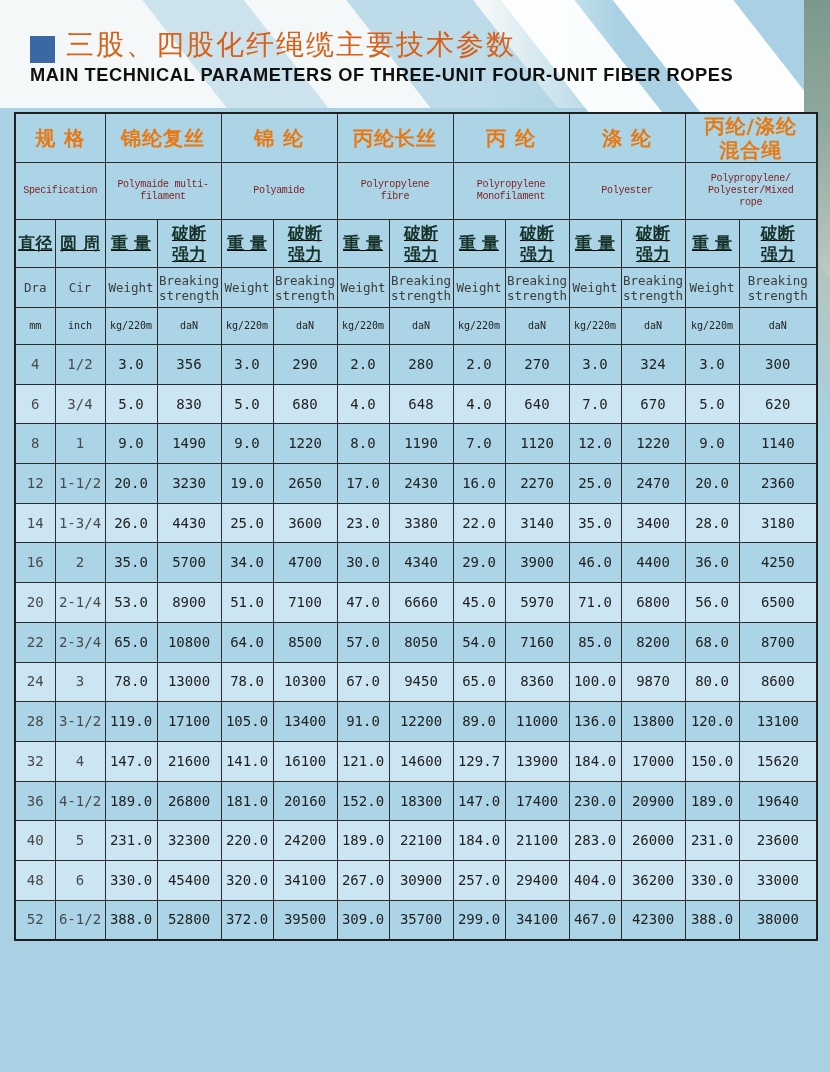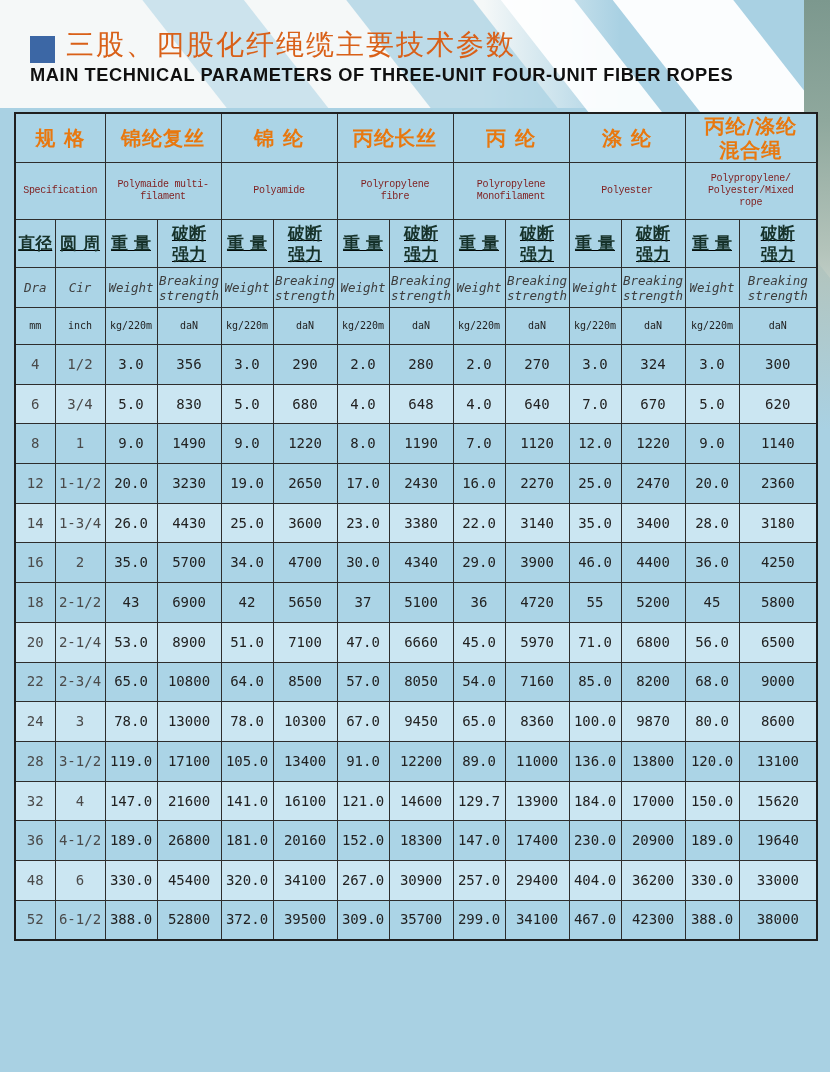--- a/index.html
+++ b/index.html
@@ -23,21 +23,21 @@
             font-family:"Liberation Sans",sans-serif;letter-spacing:.6px;white-space:nowrap;
             transform:scaleX(.96);transform-origin:left center;}
   
   table.rope{position:absolute;left:14px;top:112px;width:802px;border-collapse:collapse;
              table-layout:fixed;border:2px solid #1f1f1f;}
   table.rope td{border:1px solid #2d2d2d;text-align:center;vertical-align:middle;padding:0;
                 background:#abd4e6;white-space:pre-line;line-height:1.2;}
   thead tr:nth-child(1){height:43px;}
   thead tr:nth-child(2){height:57px;}
   thead tr:nth-child(3){height:48px;text-decoration:underline;}
-  thead tr:nth-child(4){height:40px;font-style:italic;}
+  thead tr:nth-child(4){height:40px;}
   thead tr:nth-child(5){height:37px;}
   td.h1{border:2px solid #e0761c;color:#e8780f;font-weight:bold;font-size:20px;letter-spacing:1px;}
   td.h2{font-family:Liberation Mono, monospace;font-size:10px;color:#7f1d1d;letter-spacing:-.3px;}
   td.h3{font-size:17px;font-weight:bold;color:#16322a;line-height:1.15;}
   td.h4{font-family:"DejaVu Sans Mono",monospace;font-size:12.5px;color:#3d3d3d;line-height:1.25;}
   td.h5{font-family:"DejaVu Sans Mono",monospace;font-size:10px;color:#222;}
   tbody tr{height:39.7px;}
   tbody td{font-family:"DejaVu Sans Mono",monospace;font-size:14px;color:#222;background:#f5f5f1;}
   tbody tr.shaded td{background:#cbe6f2;}
   tbody td.spec{color:#4a4a4a;}
@@ -250,36 +250,20 @@
           <td class="val">4700</td>
           <td class="val">30.0</td>
           <td class="val">4340</td>
           <td class="val">29.0</td>
           <td class="val">3900</td>
           <td class="val">46.0</td>
           <td class="val">4400</td>
           <td class="val">36.0</td>
           <td class="val">4250</td>
         </tr>
-        <tr>
-          <td class="spec">18</td>
-          <td class="spec">2-1/2</td>
-          <td class="val">43</td>
-          <td class="val">6900</td>
-          <td class="val">42</td>
-          <td class="val">5650</td>
-          <td class="val">37</td>
-          <td class="val">5100</td>
-          <td class="val">36</td>
-          <td class="val">4720</td>
-          <td class="val">55</td>
-          <td class="val">5200</td>
-          <td class="val">45</td>
-          <td class="val">5800</td>
-        </tr>
         <tr class="shaded">
           <td class="spec">20</td>
           <td class="spec">2-1/4</td>
           <td class="val">53.0</td>
           <td class="val">8900</td>
           <td class="val">51.0</td>
           <td class="val">7100</td>
           <td class="val">47.0</td>
           <td class="val">6660</td>
           <td class="val">45.0</td>
@@ -296,21 +280,21 @@
           <td class="val">10800</td>
           <td class="val">64.0</td>
           <td class="val">8500</td>
           <td class="val">57.0</td>
           <td class="val">8050</td>
           <td class="val">54.0</td>
           <td class="val">7160</td>
           <td class="val">85.0</td>
           <td class="val">8200</td>
           <td class="val">68.0</td>
-          <td class="val">9000</td>
+          <td class="val">8700</td>
         </tr>
         <tr class="shaded">
           <td class="spec">24</td>
           <td class="spec">3</td>
           <td class="val">78.0</td>
           <td class="val">13000</td>
           <td class="val">78.0</td>
           <td class="val">10300</td>
           <td class="val">67.0</td>
           <td class="val">9450</td>
@@ -363,20 +347,36 @@
           <td class="val">152.0</td>
           <td class="val">18300</td>
           <td class="val">147.0</td>
           <td class="val">17400</td>
           <td class="val">230.0</td>
           <td class="val">20900</td>
           <td class="val">189.0</td>
           <td class="val">19640</td>
         </tr>
         <tr class="shaded">
+          <td class="spec">40</td>
+          <td class="spec">5</td>
+          <td class="val">231.0</td>
+          <td class="val">32300</td>
+          <td class="val">220.0</td>
+          <td class="val">24200</td>
+          <td class="val">189.0</td>
+          <td class="val">22100</td>
+          <td class="val">184.0</td>
+          <td class="val">21100</td>
+          <td class="val">283.0</td>
+          <td class="val">26000</td>
+          <td class="val">231.0</td>
+          <td class="val">23600</td>
+        </tr>
+        <tr class="shaded">
           <td class="spec">48</td>
           <td class="spec">6</td>
           <td class="val">330.0</td>
           <td class="val">45400</td>
           <td class="val">320.0</td>
           <td class="val">34100</td>
           <td class="val">267.0</td>
           <td class="val">30900</td>
           <td class="val">257.0</td>
           <td class="val">29400</td>

